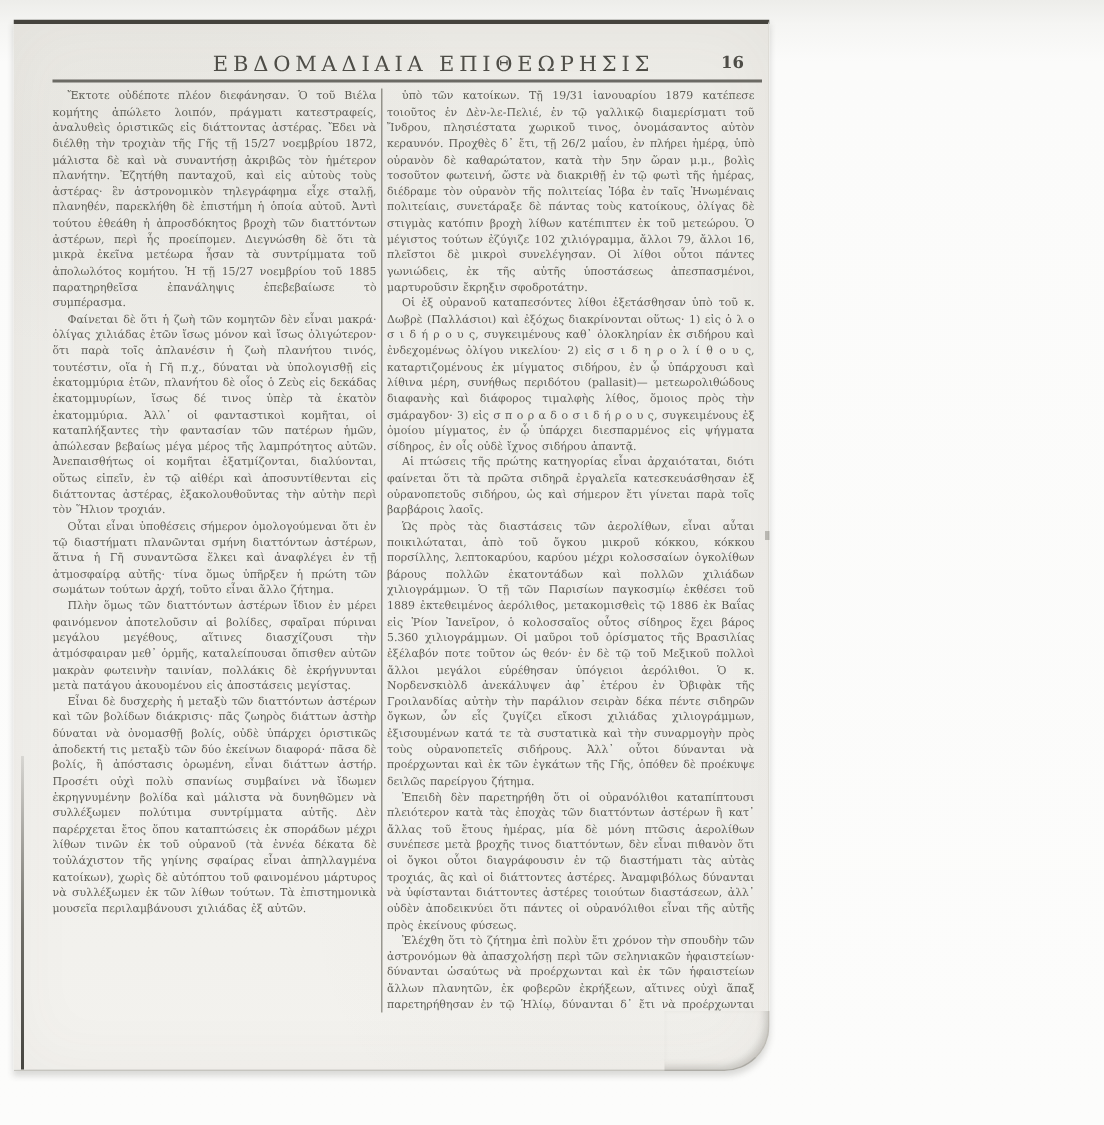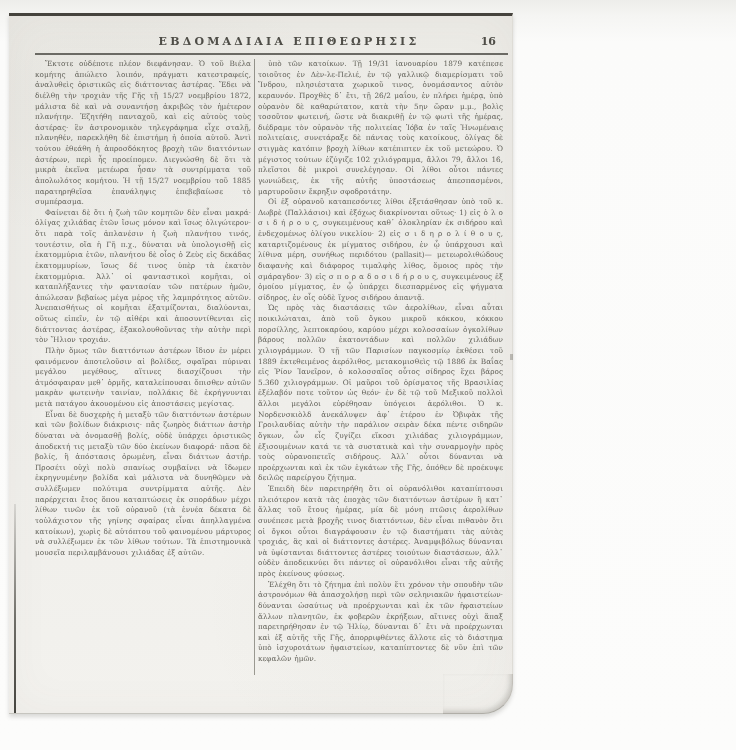--- a/index.html
+++ b/index.html
@@ -16,21 +16,21 @@
       linear-gradient(180deg,#ecebe6 0%,#efeeea 55%,#f3f2ee 100%);
     border-top:3px solid #45433d;
     border-bottom:1px solid #c6c5bf;
     border-right:1px solid #dedcd6;
     border-bottom-right-radius:30px;
     box-shadow:0 3px 4px rgba(60,60,55,0.18), inset 0 0 46px rgba(90,85,70,0.05);
   }
   .page-header{position:absolute;left:26px;right:7px;top:19px;height:17px;}
   .journal-title{
     position:absolute;left:38px;right:0;top:0;text-align:center;
-    font-size:11px;font-weight:bold;letter-spacing:3.2px;color:var(--ink-dark,#4e4d47);
+    font-size:14px;font-weight:normal;letter-spacing:3.2px;color:var(--ink-dark,#4e4d47);
     filter:blur(0.3px);
   }
   .page-number{
     position:absolute;right:9px;top:0;
     font-size:11px;font-weight:bold;color:var(--ink-dark,#4e4d47);filter:blur(0.3px);
   }
   .header-rule{
     position:absolute;left:26px;top:37px;width:473px;height:2px;
     background:var(--rule,#55544e);opacity:0.85;
   }
@@ -71,27 +71,29 @@
       <div class="journal-title">ΕΒΔΟΜΑΔΙΑΙΑ ΕΠΙΘΕΩΡΗΣΙΣ</div>
       <div class="page-number">16</div>
     </div>
 
     <div class="header-rule"></div>
 
     <div class="text-columns">
       <div class="column column-left">
           <p>Ἔκτοτε οὐδέποτε πλέον διεφάνησαν. Ὁ τοῦ Βιέλα κομήτης ἀπώλετο λοιπόν, πράγματι κατεστραφείς, ἀναλυθεὶς ὁριστικῶς εἰς διάττοντας ἀστέρας. Ἔδει νὰ διέλθῃ τὴν τροχιὰν τῆς Γῆς τῇ 15/27 νοεμβρίου 1872, μάλιστα δὲ καὶ νὰ συναντήσῃ ἀκριβῶς τὸν ἡμέτερον πλανήτην. Ἐζητήθη πανταχοῦ, καὶ εἰς αὐτοὺς τοὺς ἀστέρας· ἓν ἀστρονομικὸν τηλεγράφημα εἶχε σταλῇ, πλανηθέν, παρεκλήθη δὲ ἐπιστήμη ἡ ὁποία αὐτοῦ. Ἀντὶ τούτου ἐθεάθη ἡ ἀπροσδόκητος βροχὴ τῶν διαττόντων ἀστέρων, περὶ ἧς προείπομεν. Διεγνώσθη δὲ ὅτι τὰ μικρὰ ἐκεῖνα μετέωρα ἦσαν τὰ συντρίμματα τοῦ ἀπολωλότος κομήτου. Ἡ τῇ 15/27 νοεμβρίου τοῦ 1885 παρατηρηθεῖσα ἐπανάληψις ἐπεβεβαίωσε τὸ συμπέρασμα.</p>
           <p>Φαίνεται δὲ ὅτι ἡ ζωὴ τῶν κομητῶν δὲν εἶναι μακρά· ὀλίγας χιλιάδας ἐτῶν ἴσως μόνον καὶ ἴσως ὀλιγώτερον· ὅτι παρὰ τοῖς ἀπλανέσιν ἡ ζωὴ πλανήτου τινός, τουτέστιν, οἵα ἡ Γῆ π.χ., δύναται νὰ ὑπολογισθῇ εἰς ἑκατομμύρια ἐτῶν, πλανήτου δὲ οἷος ὁ Ζεὺς εἰς δεκάδας ἑκατομμυρίων, ἴσως δέ τινος ὑπὲρ τὰ ἑκατὸν ἑκατομμύρια. Ἀλλ᾽ οἱ φανταστικοὶ κομῆται, οἱ καταπλήξαντες τὴν φαντασίαν τῶν πατέρων ἡμῶν, ἀπώλεσαν βεβαίως μέγα μέρος τῆς λαμπρότητος αὐτῶν. Ἀνεπαισθήτως οἱ κομῆται ἐξατμίζονται, διαλύονται, οὕτως εἰπεῖν, ἐν τῷ αἰθέρι καὶ ἀποσυντίθενται εἰς διάττοντας ἀστέρας, ἐξακολουθοῦντας τὴν αὐτὴν περὶ τὸν Ἥλιον τροχιάν.</p>
+          <p>Οὗται εἶναι ὑποθέσεις σήμερον ὁμολογούμεναι ὅτι ἐν τῷ διαστήματι πλανῶνται σμήνη διαττόντων ἀστέρων, ἅτινα ἡ Γῆ συναντῶσα ἕλκει καὶ ἀναφλέγει ἐν τῇ ἀτμοσφαίρᾳ αὐτῆς· τίνα ὅμως ὑπῆρξεν ἡ πρώτη τῶν σωμάτων τούτων ἀρχή, τοῦτο εἶναι ἄλλο ζήτημα.</p>
           <p>Πλὴν ὅμως τῶν διαττόντων ἀστέρων ἴδιον ἐν μέρει φαινόμενον ἀποτελοῦσιν αἱ βολίδες, σφαῖραι πύριναι μεγάλου μεγέθους, αἵτινες διασχίζουσι τὴν ἀτμόσφαιραν μεθ᾽ ὁρμῆς, καταλείπουσαι ὄπισθεν αὐτῶν μακρὰν φωτεινὴν ταινίαν, πολλάκις δὲ ἐκρήγνυνται μετὰ πατάγου ἀκουομένου εἰς ἀποστάσεις μεγίστας.</p>
           <p>Εἶναι δὲ δυσχερὴς ἡ μεταξὺ τῶν διαττόντων ἀστέρων καὶ τῶν βολίδων διάκρισις· πᾶς ζωηρὸς διάττων ἀστὴρ δύναται νὰ ὀνομασθῇ βολίς, οὐδὲ ὑπάρχει ὁριστικῶς ἀποδεκτή τις μεταξὺ τῶν δύο ἐκείνων διαφορά· πᾶσα δὲ βολίς, ἢ ἀπόστασις ὁρωμένη, εἶναι διάττων ἀστήρ. Προσέτι οὐχὶ πολὺ σπανίως συμβαίνει νὰ ἴδωμεν ἐκρηγνυμένην βολίδα καὶ μάλιστα νὰ δυνηθῶμεν νὰ συλλέξωμεν πολύτιμα συντρίμματα αὐτῆς. Δὲν παρέρχεται ἔτος ὅπου καταπτώσεις ἐκ σποράδων μέχρι λίθων τινῶν ἐκ τοῦ οὐρανοῦ (τὰ ἐννέα δέκατα δὲ τοὐλάχιστον τῆς γηίνης σφαίρας εἶναι ἀπηλλαγμένα κατοίκων), χωρὶς δὲ αὐτόπτου τοῦ φαινομένου μάρτυρος νὰ συλλέξωμεν ἐκ τῶν λίθων τούτων. Τὰ ἐπιστημονικὰ μουσεῖα περιλαμβάνουσι χιλιάδας ἐξ αὐτῶν.</p>
         </div>
       <div class="column-divider"></div>
       <div class="column column-right">
           <p>ὑπὸ τῶν κατοίκων. Τῇ 19/31 ἰανουαρίου 1879 κατέπεσε τοιοῦτος ἐν Δὲν-λε-Πελιέ, ἐν τῷ γαλλικῷ διαμερίσματι τοῦ Ἴνδρου, πλησιέστατα χωρικοῦ τινος, ὀνομάσαντος αὐτὸν κεραυνόν. Προχθὲς δ᾽ ἔτι, τῇ 26/2 μαΐου, ἐν πλήρει ἡμέρᾳ, ὑπὸ οὐρανὸν δὲ καθαρώτατον, κατὰ τὴν 5ην ὥραν μ.μ., βολὶς τοσοῦτον φωτεινή, ὥστε νὰ διακριθῇ ἐν τῷ φωτὶ τῆς ἡμέρας, διέδραμε τὸν οὐρανὸν τῆς πολιτείας Ἰόβα ἐν ταῖς Ἡνωμέναις πολιτείαις, συνετάραξε δὲ πάντας τοὺς κατοίκους, ὀλίγας δὲ στιγμὰς κατόπιν βροχὴ λίθων κατέπιπτεν ἐκ τοῦ μετεώρου. Ὁ μέγιστος τούτων ἐζύγιζε 102 χιλιόγραμμα, ἄλλοι 79, ἄλλοι 16, πλεῖστοι δὲ μικροὶ συνελέγησαν. Οἱ λίθοι οὗτοι πάντες γωνιώδεις, ἐκ τῆς αὐτῆς ὑποστάσεως ἀπεσπασμένοι, μαρτυροῦσιν ἔκρηξιν σφοδροτάτην.</p>
           <p>Οἱ ἐξ οὐρανοῦ καταπεσόντες λίθοι ἐξετάσθησαν ὑπὸ τοῦ κ. Δωβρὲ (Παλλάσιοι) καὶ ἐξόχως διακρίνονται οὕτως· 1) εἰς ὁ λ ο σ ι δ ή ρ ο υ ς, συγκειμένους καθ᾽ ὁλοκληρίαν ἐκ σιδήρου καὶ ἐνδεχομένως ὀλίγου νικελίου· 2) εἰς σ ι δ η ρ ο λ ί θ ο υ ς, καταρτιζομένους ἐκ μίγματος σιδήρου, ἐν ᾧ ὑπάρχουσι καὶ λίθινα μέρη, συνήθως περιδότου (pallasit)— μετεωρολιθώδους διαφανὴς καὶ διάφορος τιμαλφὴς λίθος, ὅμοιος πρὸς τὴν σμάραγδον· 3) εἰς σ π ο ρ α δ ο σ ι δ ή ρ ο υ ς, συγκειμένους ἐξ ὁμοίου μίγματος, ἐν ᾧ ὑπάρχει διεσπαρμένος εἰς ψήγματα σίδηρος, ἐν οἷς οὐδὲ ἴχνος σιδήρου ἀπαντᾷ.</p>
+          <p>Αἱ πτώσεις τῆς πρώτης κατηγορίας εἶναι ἀρχαιόταται, διότι φαίνεται ὅτι τὰ πρῶτα σιδηρᾶ ἐργαλεῖα κατεσκευάσθησαν ἐξ οὐρανοπετοῦς σιδήρου, ὡς καὶ σήμερον ἔτι γίνεται παρὰ τοῖς βαρβάροις λαοῖς.</p>
           <p>Ὡς πρὸς τὰς διαστάσεις τῶν ἀερολίθων, εἶναι αὗται ποικιλώταται, ἀπὸ τοῦ ὄγκου μικροῦ κόκκου, κόκκου πορσίλλης, λεπτοκαρύου, καρύου μέχρι κολοσσαίων ὀγκολίθων βάρους πολλῶν ἑκατοντάδων καὶ πολλῶν χιλιάδων χιλιογράμμων. Ὁ τῇ τῶν Παρισίων παγκοσμίῳ ἐκθέσει τοῦ 1889 ἐκτεθειμένος ἀερόλιθος, μετακομισθεὶς τῷ 1886 ἐκ Βαΐας εἰς Ῥίον Ἰανεῖρον, ὁ κολοσσαῖος οὗτος σίδηρος ἔχει βάρος 5.360 χιλιογράμμων. Οἱ μαῦροι τοῦ ὁρίσματος τῆς Βρασιλίας ἐξέλαβόν ποτε τοῦτον ὡς θεόν· ἐν δὲ τῷ τοῦ Μεξικοῦ πολλοὶ ἄλλοι μεγάλοι εὑρέθησαν ὑπόγειοι ἀερόλιθοι. Ὁ κ. Νορδενσκιὸλδ ἀνεκάλυψεν ἀφ᾽ ἑτέρου ἐν Ὀβιφὰκ τῆς Γροιλανδίας αὐτὴν τὴν παράλιον σειρὰν δέκα πέντε σιδηρῶν ὄγκων, ὧν εἷς ζυγίζει εἴκοσι χιλιάδας χιλιογράμμων, ἐξισουμένων κατά τε τὰ συστατικὰ καὶ τὴν συναρμογὴν πρὸς τοὺς οὐρανοπετεῖς σιδήρους. Ἀλλ᾽ οὗτοι δύνανται νὰ προέρχωνται καὶ ἐκ τῶν ἐγκάτων τῆς Γῆς, ὁπόθεν δὲ προέκυψε δειλῶς παρείργου ζήτημα.</p>
           <p>Ἐπειδὴ δὲν παρετηρήθη ὅτι οἱ οὐρανόλιθοι καταπίπτουσι πλειότερον κατὰ τὰς ἐποχὰς τῶν διαττόντων ἀστέρων ἢ κατ᾽ ἄλλας τοῦ ἔτους ἡμέρας, μία δὲ μόνη πτῶσις ἀερολίθων συνέπεσε μετὰ βροχῆς τινος διαττόντων, δὲν εἶναι πιθανὸν ὅτι οἱ ὄγκοι οὗτοι διαγράφουσιν ἐν τῷ διαστήματι τὰς αὐτὰς τροχιάς, ἃς καὶ οἱ διάττοντες ἀστέρες. Ἀναμφιβόλως δύνανται νὰ ὑφίστανται διάττοντες ἀστέρες τοιούτων διαστάσεων, ἀλλ᾽ οὐδὲν ἀποδεικνύει ὅτι πάντες οἱ οὐρανόλιθοι εἶναι τῆς αὐτῆς πρὸς ἐκείνους φύσεως.</p>
           <p>Ἐλέχθη ὅτι τὸ ζήτημα ἐπὶ πολὺν ἔτι χρόνον τὴν σπουδὴν τῶν ἀστρονόμων θὰ ἀπασχολήσῃ περὶ τῶν σεληνιακῶν ἡφαιστείων· δύνανται ὡσαύτως νὰ προέρχωνται καὶ ἐκ τῶν ἡφαιστείων ἄλλων πλανητῶν, ἐκ φοβερῶν ἐκρήξεων, αἵτινες οὐχὶ ἅπαξ παρετηρήθησαν ἐν τῷ Ἡλίῳ, δύνανται δ᾽ ἔτι νὰ προέρχωνται καὶ ἐξ αὐτῆς τῆς Γῆς, ἀπορριφθέντες ἄλλοτε εἰς τὸ διάστημα ὑπὸ ἰσχυροτάτων ἡφαιστείων, καταπίπτοντες δὲ νῦν ἐπὶ τῶν κεφαλῶν ἡμῶν.</p>
         </div>
     </div>
 
     <div class="page-spine-edge"></div>
     <div class="corner-shadow"></div>
     <div class="margin-speck"></div>
   </div>

